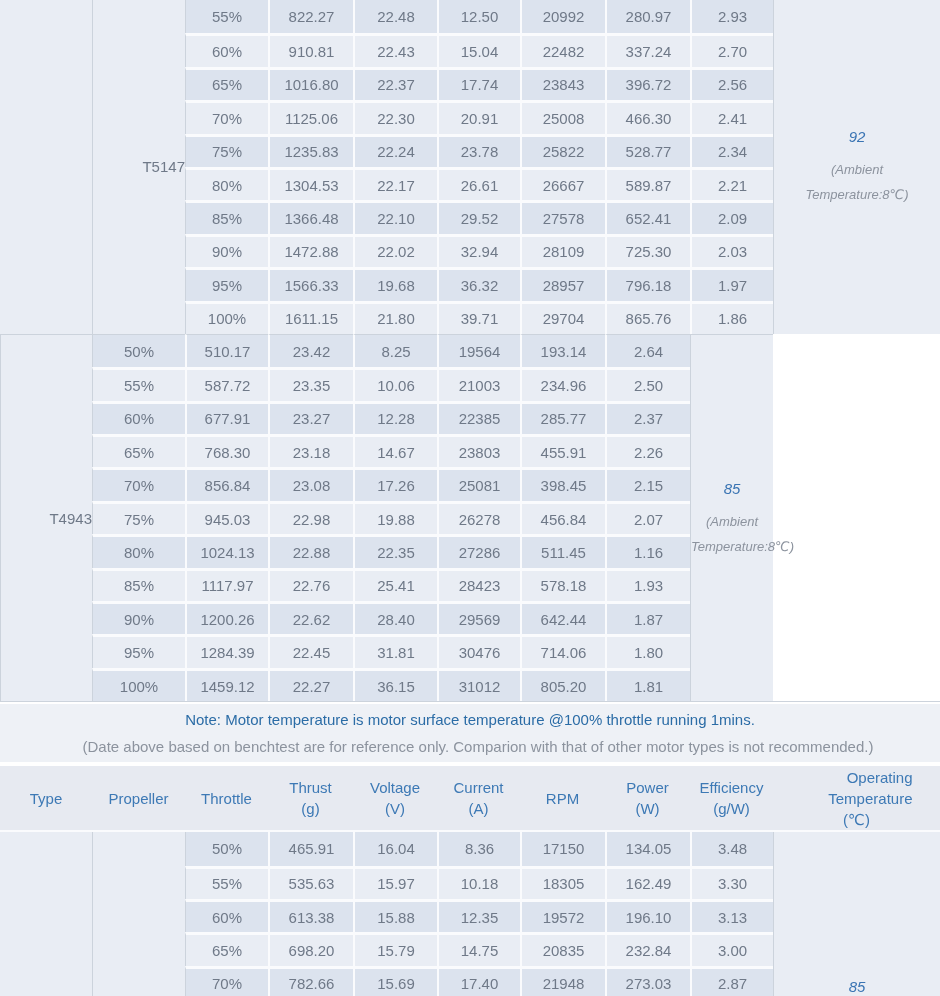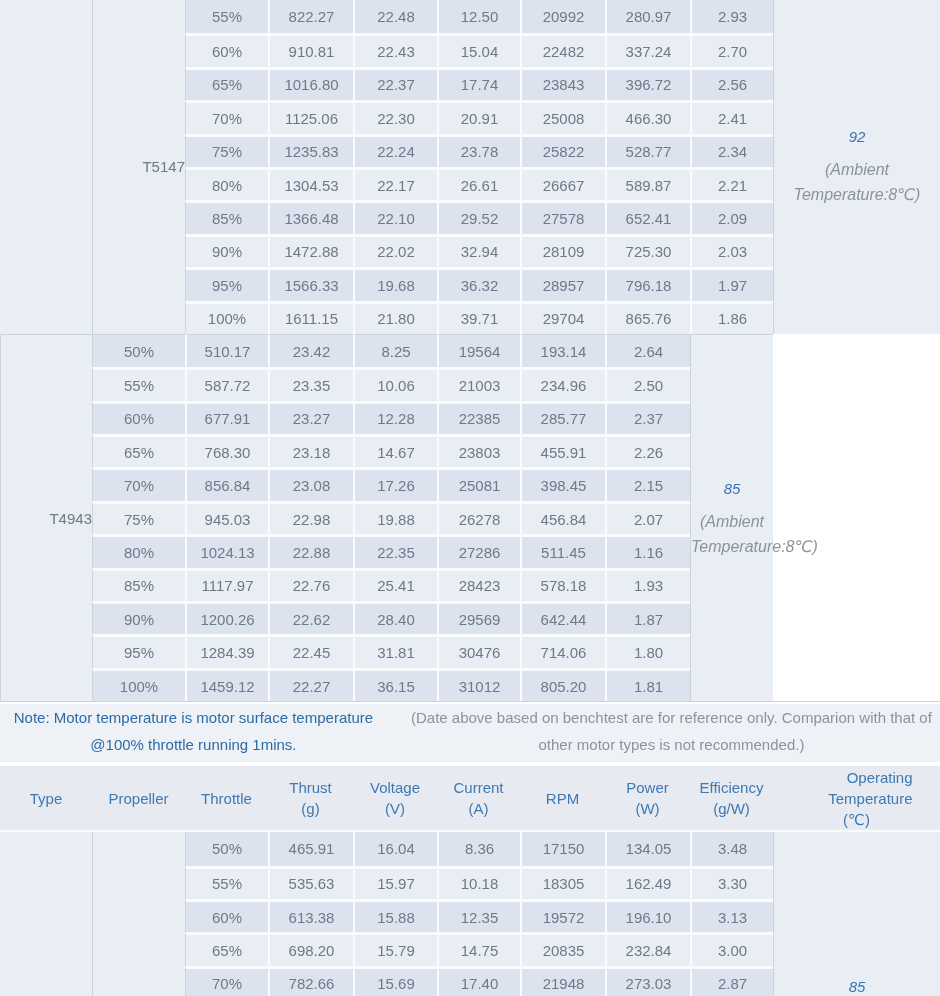--- a/index.html
+++ b/index.html
@@ -39,28 +39,28 @@
 
   
   td.cell{background:var(--merged-bg);font-size:15px;color:var(--txt);}
   td.cell.prop{border-left:1px solid var(--line);text-align:right;}
   td.cell.temp{border-left:1px solid var(--line);position:relative;}
   tbody.sec-divided tr:first-child td.cell{border-top:1px solid var(--line);}
 
   .tempblock{text-align:center;font-style:italic;}
   .tempblock.bottom{position:absolute;left:0;right:0;top:144px;}
   .temp-val{color:var(--temp-blue);font-size:15px;line-height:22px;margin-bottom:9px;}
-  .temp-amb{color:var(--muted);font-size:16px;line-height:25px;max-width:150px;margin:0 auto;}
+  .temp-amb{color:var(--muted);font-size:13px;line-height:25px;max-width:150px;margin:0 auto;}
 
   table.tbl-top{border-bottom:1px solid var(--line);}
 
   
   .note{
     height:58px;margin:2px 0 4px 0;background:var(--note-bg);
-    display:flex;justify-content:center;text-align:center;
+    display:flex;flex-direction:column;justify-content:center;text-align:center;
   }
   .note-l1{color:var(--note-blue);font-size:15px;line-height:27px;}
   .note-l2{color:var(--muted);font-size:15px;line-height:27px;padding-left:16px;}
 
   
   thead th{
     height:66px;background:var(--hdr-bg);color:var(--hdr-txt);
     font-weight:400;font-size:15px;border-bottom:2px solid var(--gap);
   }
   .h-label,.h-sub{line-height:21px;}

